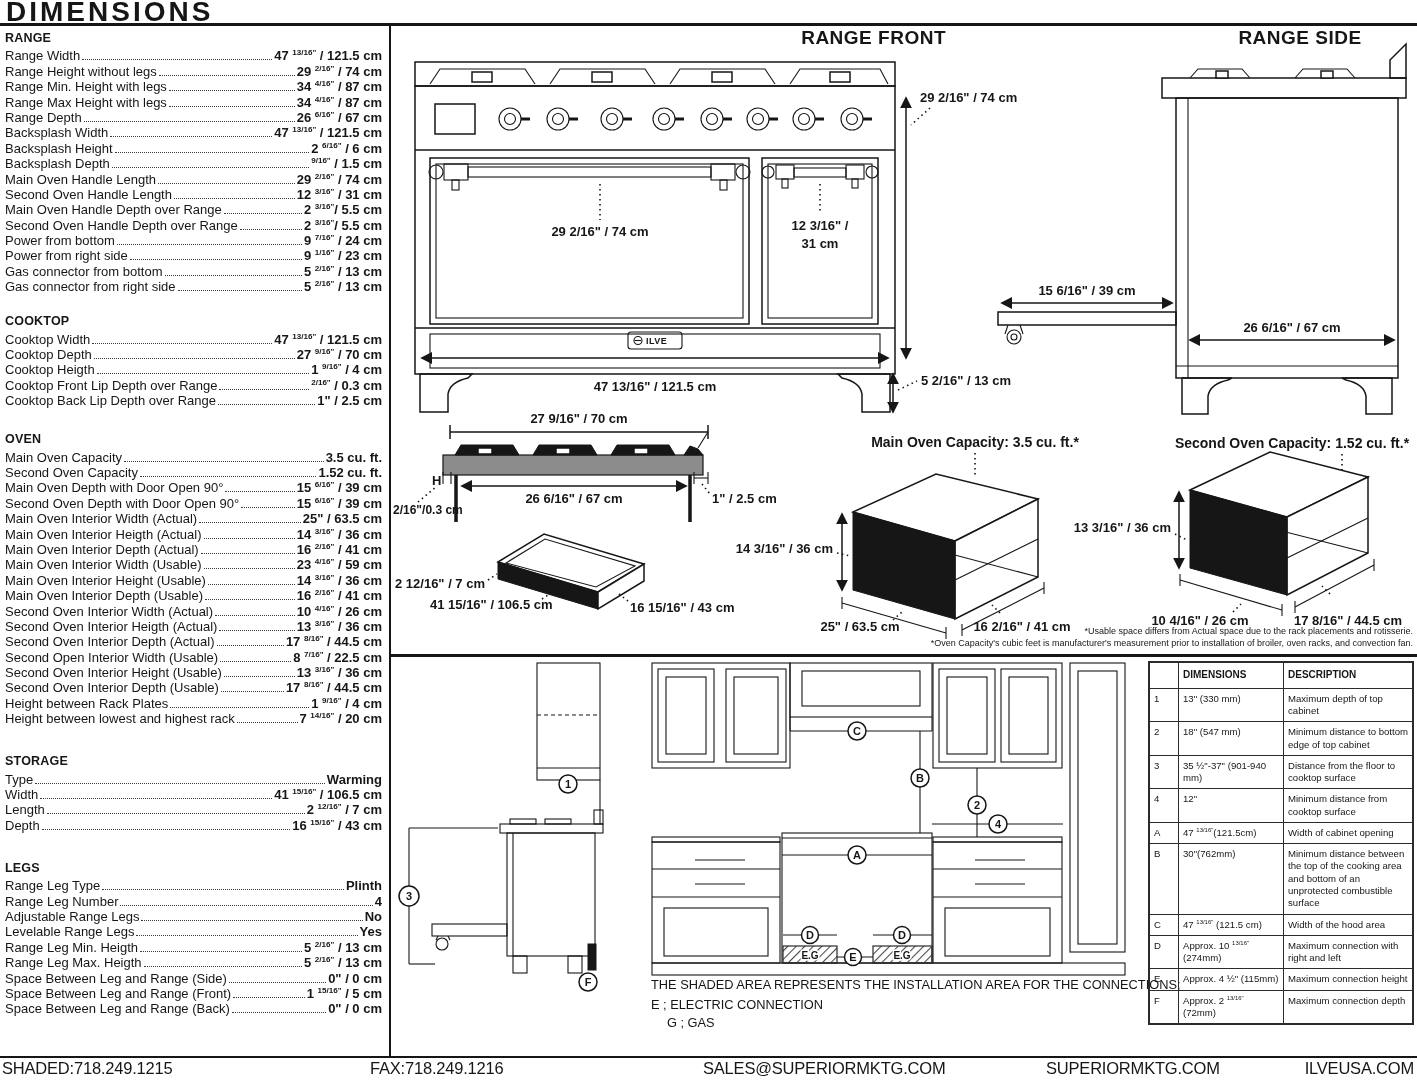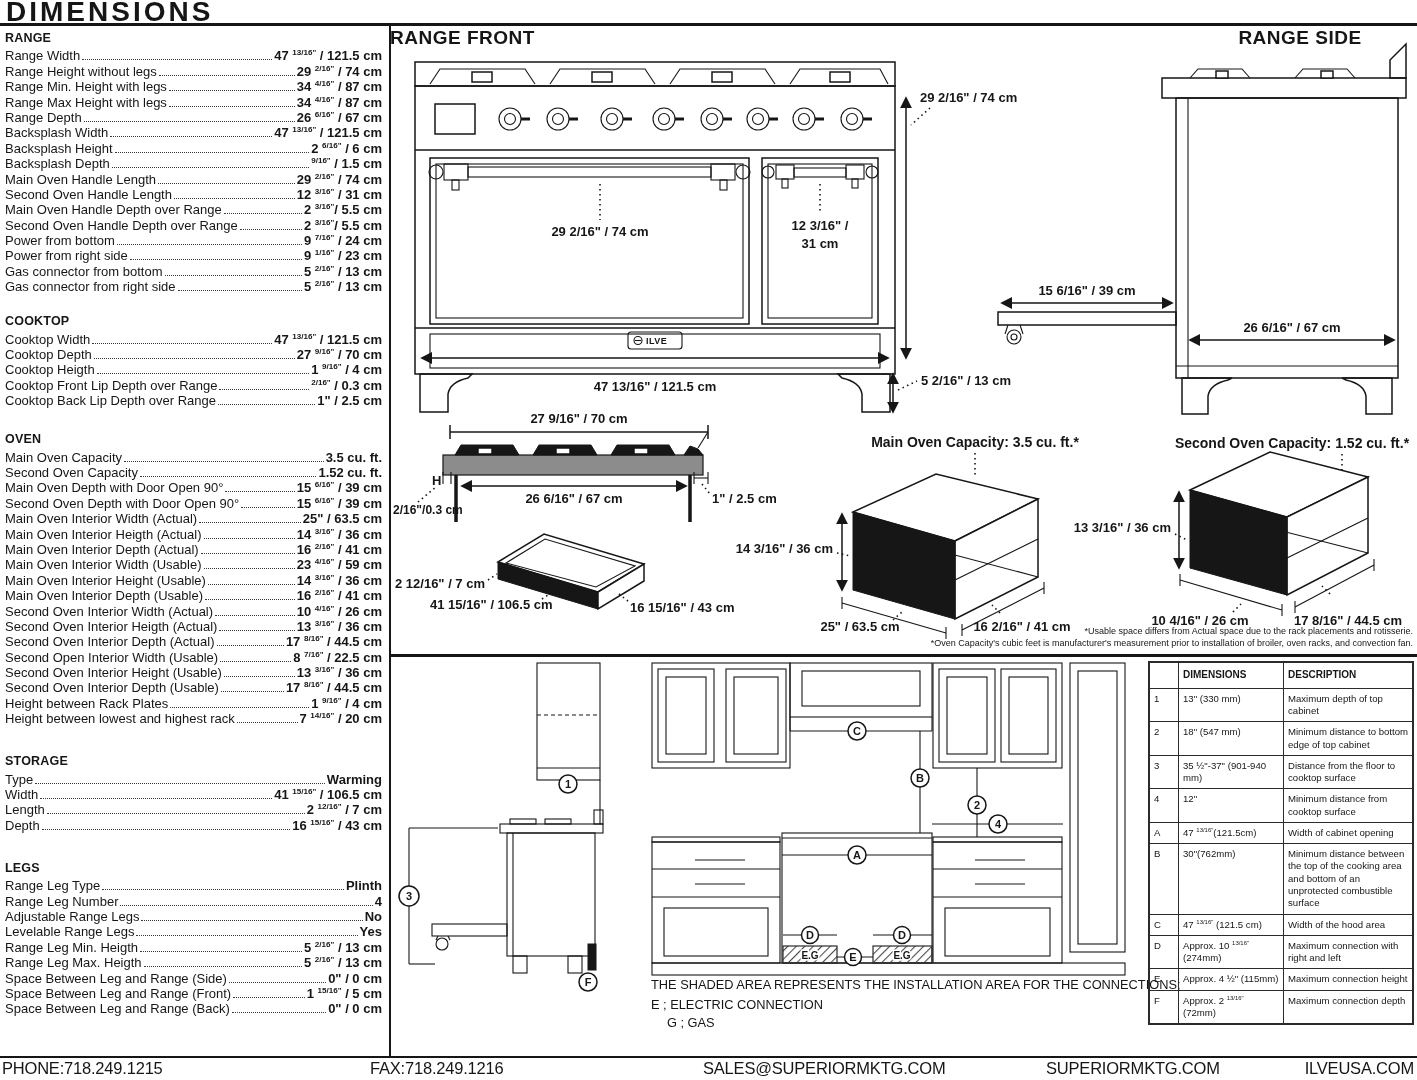--- a/index.html
+++ b/index.html
@@ -17,21 +17,21 @@
   .spec-h{font-size:12.5px;font-weight:bold;margin:0 0 3px 0;letter-spacing:.2px;}
   .spec-section{margin:0;}
   .mt-a{margin-top:20px;} .mt-b{margin-top:24px;} .mt-c{margin-top:28px;} .mt-d{margin-top:28px;}
   .spec-row{display:flex;align-items:flex-end;height:15.4px;font-size:13px;white-space:nowrap;}
   .sl{flex:0 0 auto;}
   .sd{flex:1 1 auto;min-width:6px;border-bottom:1.6px dotted #3a3a3a;margin:0 2px 3px 2px;}
   .sv{flex:0 0 auto;font-weight:bold;}
   sup{font-size:.62em;line-height:0;}
   
   .diag-title{font-size:19px;font-weight:bold;letter-spacing:.5px;}
-  #rf-title{left:390px;top:27px;width:556px;text-align:left;}
+  #rf-title{left:390px;top:27px;width:556px;text-align:right;}
   #rs-title{left:1183px;top:27px;width:234px;text-align:center;}
   
   #footnotes{right:4px;top:626px;text-align:right;font-size:9px;line-height:11.5px;}
   
   #install-note{left:651px;top:977px;font-size:12.8px;}
   #note-electric{left:651px;top:997px;font-size:12.8px;}
   #note-gas{left:667px;top:1015px;font-size:12.8px;}
   
   #dim-table-wrap{left:1148px;top:661px;width:266px;}
   table.dim-table{border-collapse:collapse;border:2px solid #2b2b2b;width:100%;
@@ -829,19 +829,19 @@
           <tr>
             <td class="c-key">F</td>
             <td class="c-dim">Approx. 2 <sup>13/16"</sup> (72mm)</td>
             <td>Maximum connection depth</td>
           </tr>
         </tbody>
     </table>
   </div>
 
   <div class="abs" id="footer-rule"></div>
-  <div class="abs foot" id="foot-phone">PHONE:718.249.1215</div>
+  <div class="abs foot" id="foot-phone">SHADED:718.249.1215</div>
   <div class="abs foot" id="foot-fax">FAX:718.249.1216</div>
   <div class="abs foot" id="foot-email">SALES@SUPERIORMKTG.COM</div>
   <div class="abs foot" id="foot-site">SUPERIORMKTG.COM</div>
   <div class="abs foot" id="foot-brand">ILVEUSA.COM</div>
 
 </div>
 
 </body></html>

